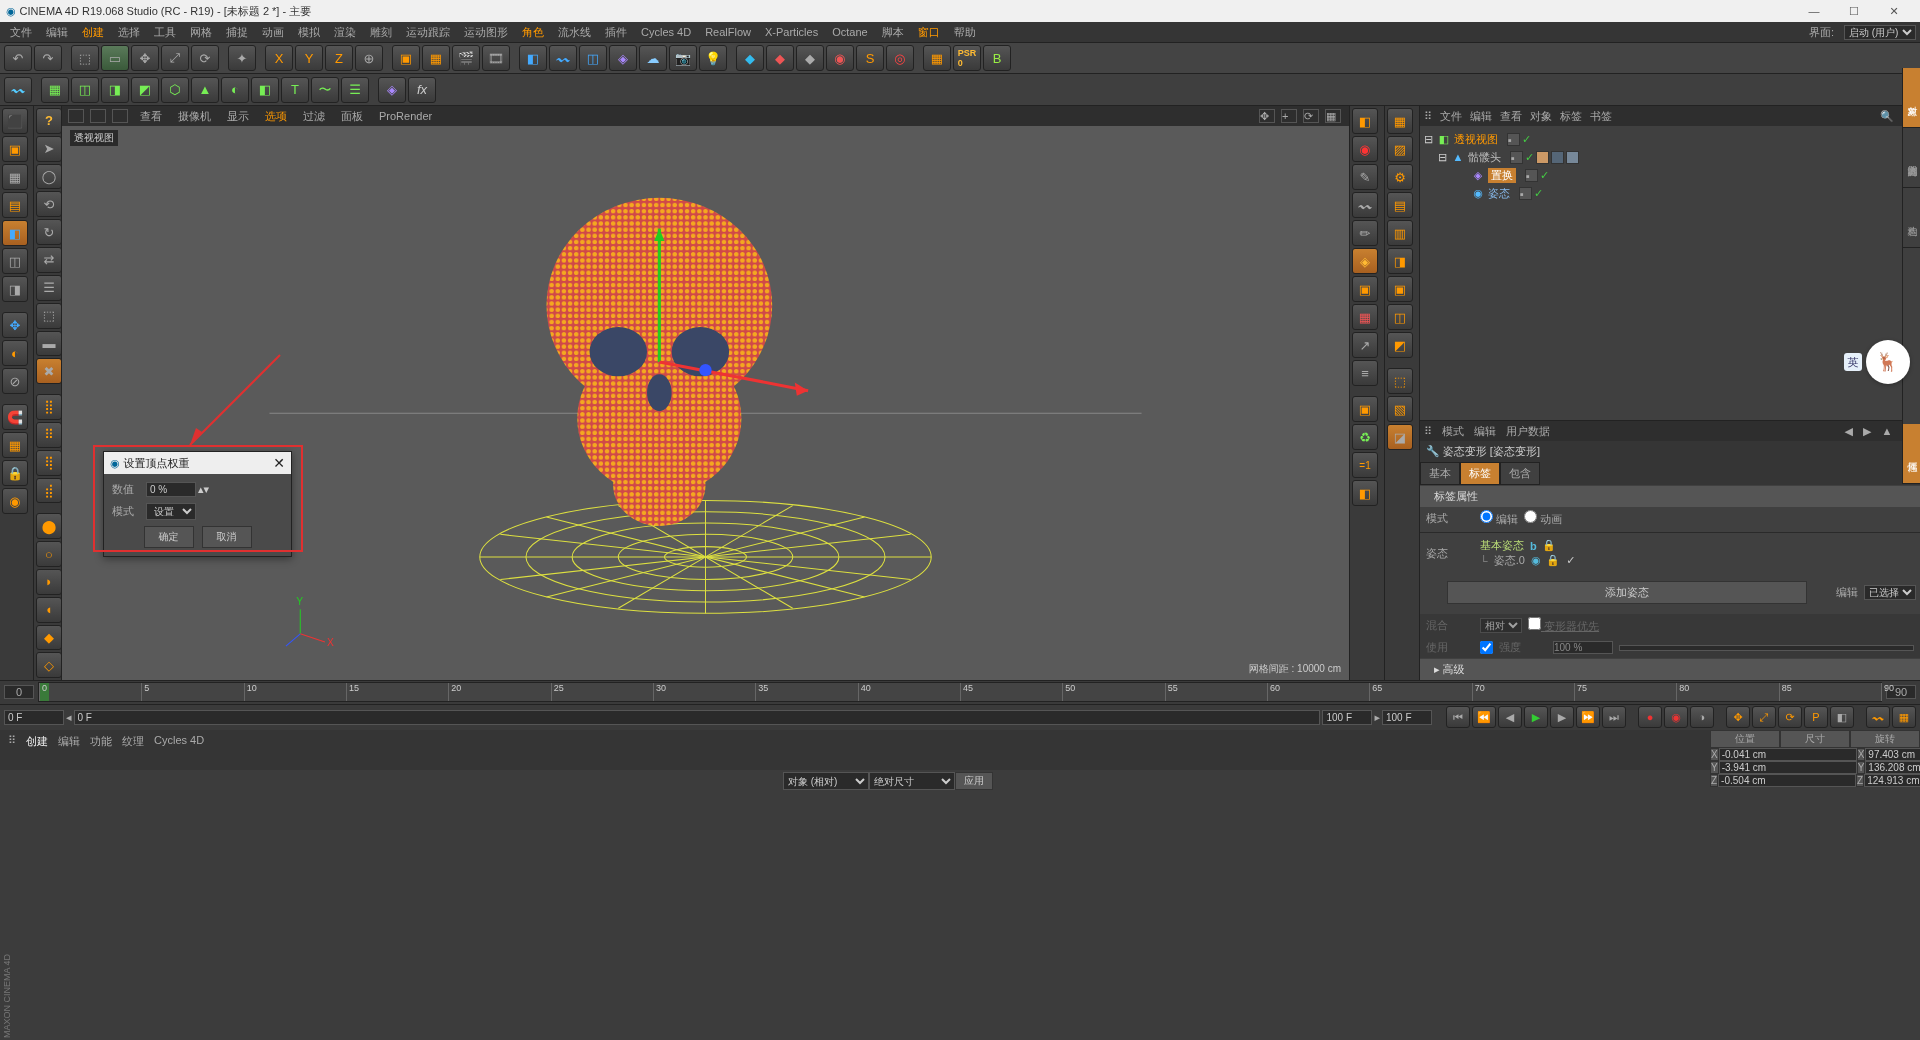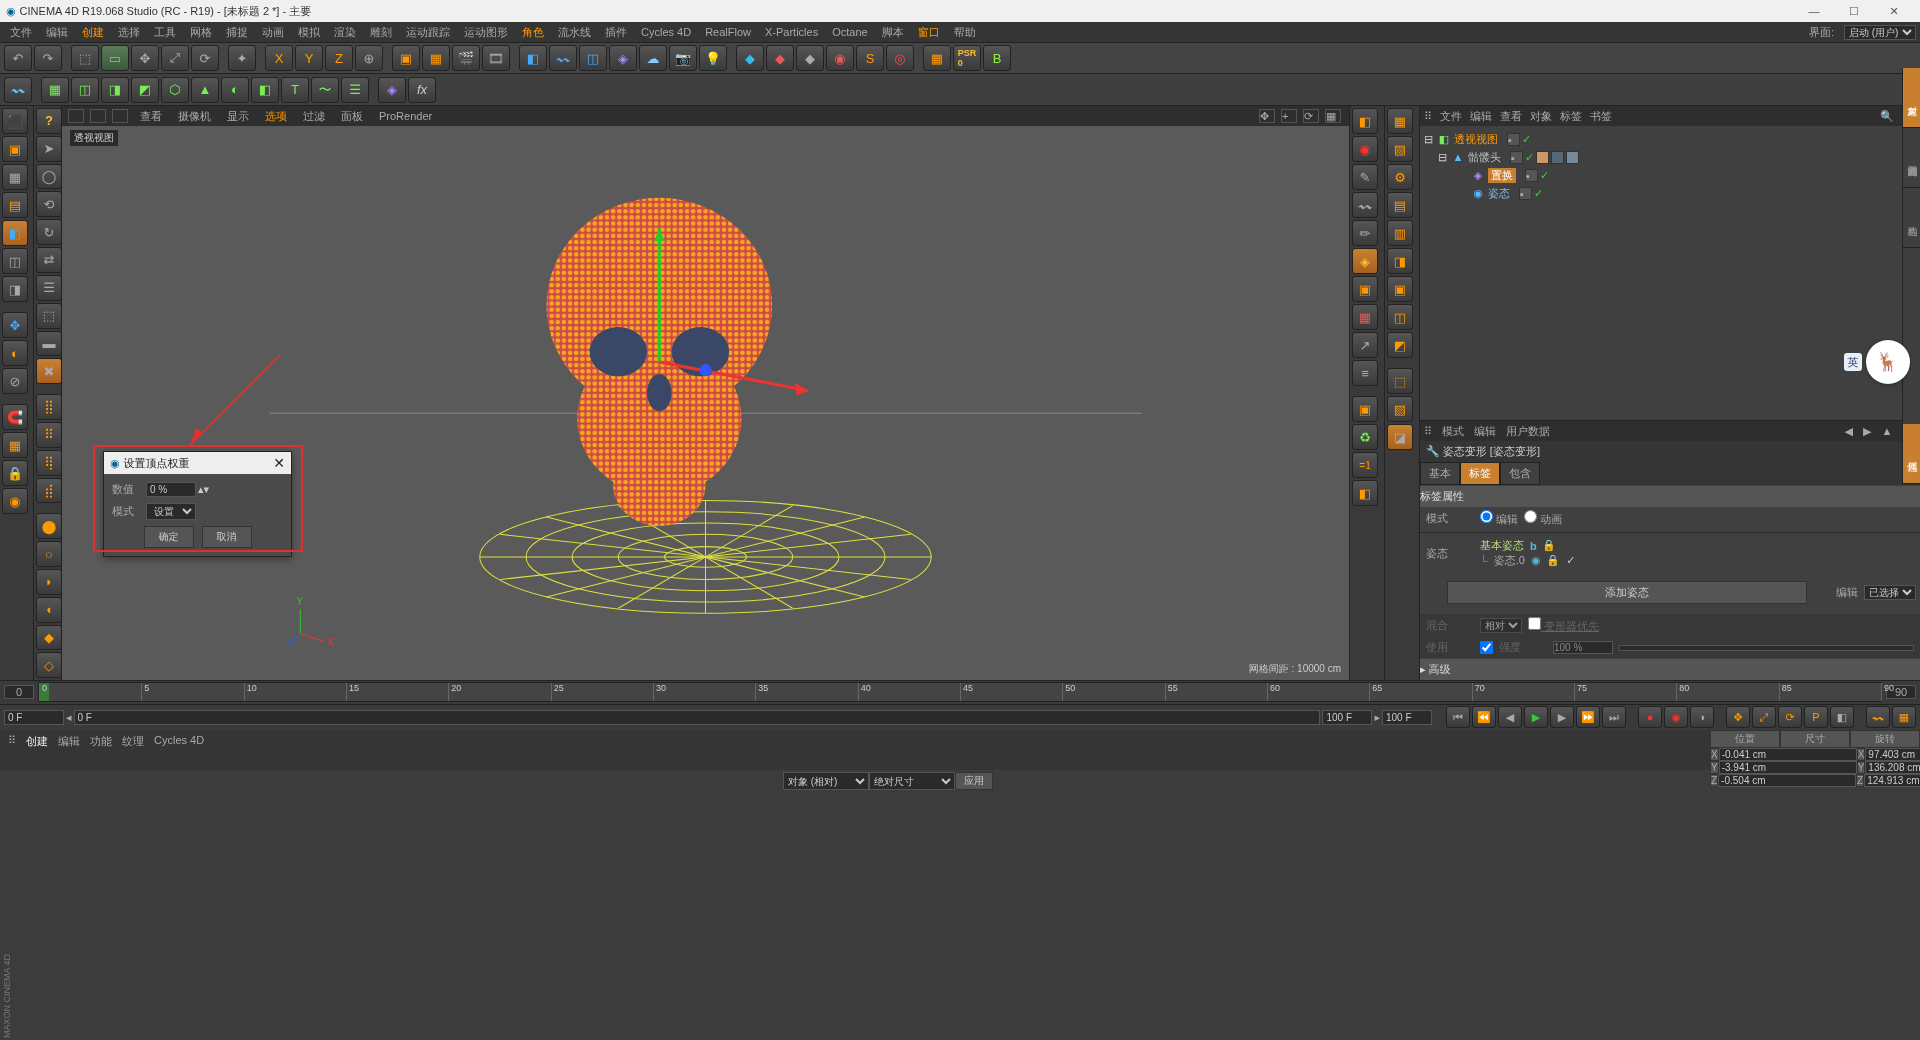--- a/index.html
+++ b/index.html
@@ -46,21 +46,21 @@
 .tree-row .tags { margin-left:6px; display:flex; gap:2px; }
 .tree-row .tag { width:13px; height:13px; border:1px solid #333; background:#555; }
 .attrmgr { flex:1; display:flex; flex-direction:column; }
 .attrmgr-hdr { height:20px; background:#2e2e2e; display:flex; align-items:center; padding:0 4px; gap:10px; font-size:11px; }
 .attrmgr-hdr span { cursor:pointer; }
 .attrmgr-body { flex:1; background:#404040; font-size:11px; display:flex; flex-direction:column;}
 .attr-title { background:#353535; padding:3px 6px; color:#ccc; }
 .attr-tabs { display:flex; background:#353535; }
 .attr-tab { padding:3px 8px; background:#404040; border:1px solid #222; cursor:pointer; }
 .attr-tab.active { background:#c88030; color:#fff; }
-.attr-sect { background:#555; padding:3px 0; color:#ddd; margin-top:1px; }
+.attr-sect { background:#555; padding:3px 14px; color:#ddd; margin-top:1px; }
 .attr-row { display:flex; align-items:center; padding:3px 6px; gap:6px; }
 .attr-row .lbl { width:48px; color:#aaa; }
 .addbtn { background:#555; border:1px solid #333; color:#ccc; padding:3px 20px; margin:6px auto; cursor:pointer; text-align:center; width:360px;}
 .bottombar { height:90px; background:#3a3a3a; border-top:1px solid #222; display:flex; flex-direction:column; }
 .timeline { height:24px; display:flex; align-items:center; background:#3a3a3a; border-bottom:1px solid #222; }
 .timeline .frame0 { width:30px; background:#2a2a2a; border:1px solid #555; text-align:center; margin:0 4px; }
 .timeline .ruler { flex:1; height:20px; background:#444; position:relative; border:1px solid #222;}
 .timeline .tick { position:absolute; top:0; font-size:9px; color:#ccc; border-left:1px solid #666; height:100%; padding-left:2px;}
 .timeline .marker { position:absolute; left:0; top:0; width:10px; height:100%; background:#3a7a3a; }
 .playbar { height:26px; display:flex; align-items:center; gap:2px; padding:0 4px; background:#3a3a3a; }

